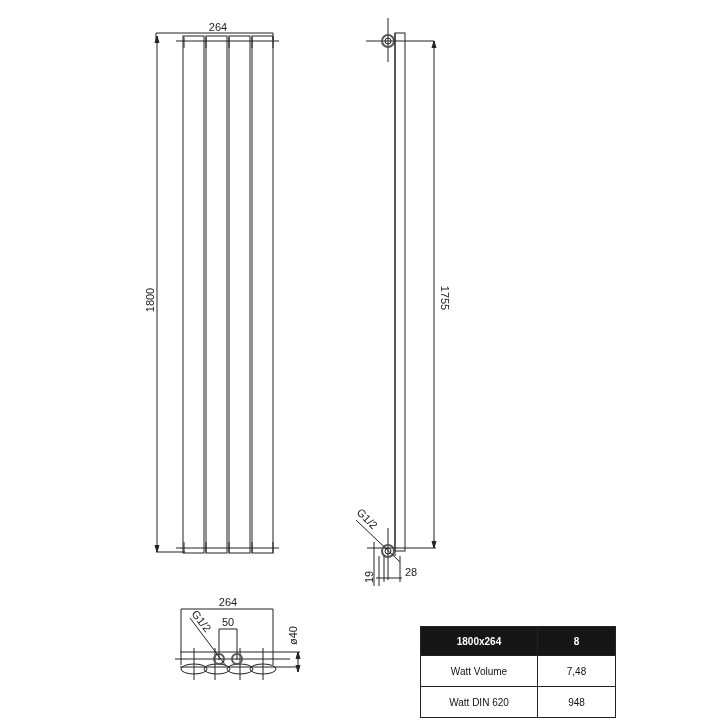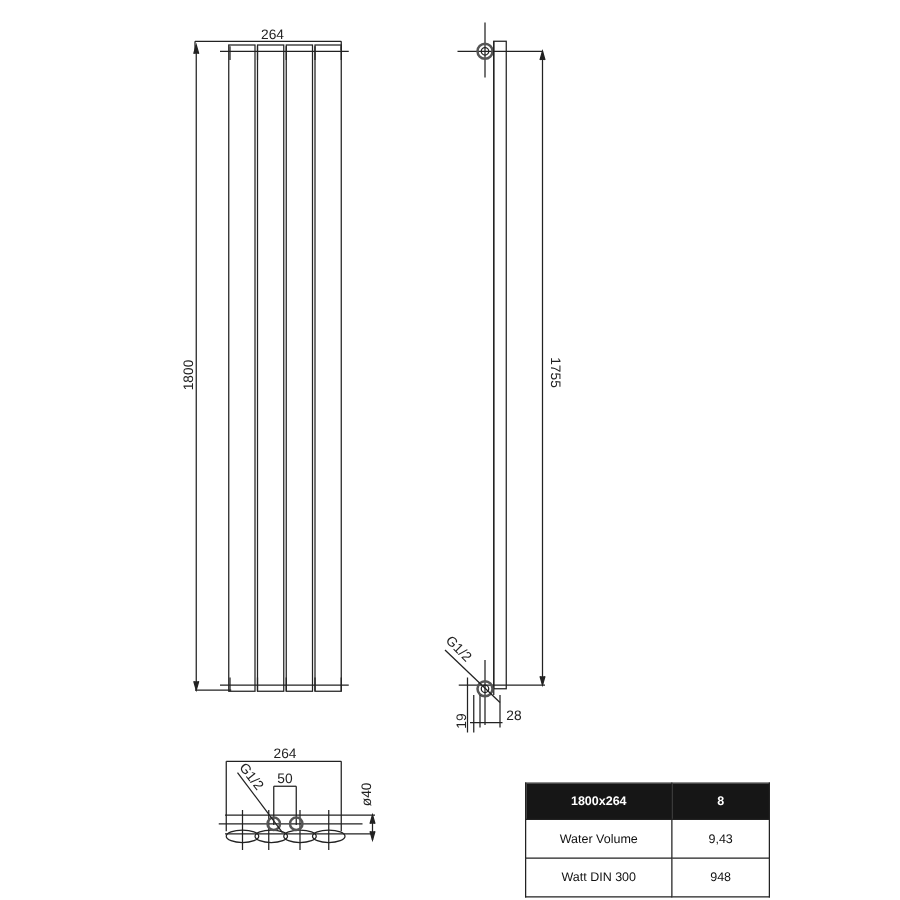--- a/index.html
+++ b/index.html
@@ -123,21 +123,21 @@
   </g>
 </svg>
 
 <table class="spec">
   <tbody>
       <tr class="head">
     <td class="c1">1800x264</td>
     <td>8</td>
   </tr>
   <tr>
-    <td class="c1">Water Volume</td>
-    <td>9,43</td>
+    <td class="c1">Watt Volume</td>
+    <td>7,48</td>
   </tr>
   <tr>
-    <td class="c1">Watt DIN 300</td>
+    <td class="c1">Watt DIN 620</td>
     <td>948</td>
   </tr>
 </tbody>
   </table>
 
 </body></html>

